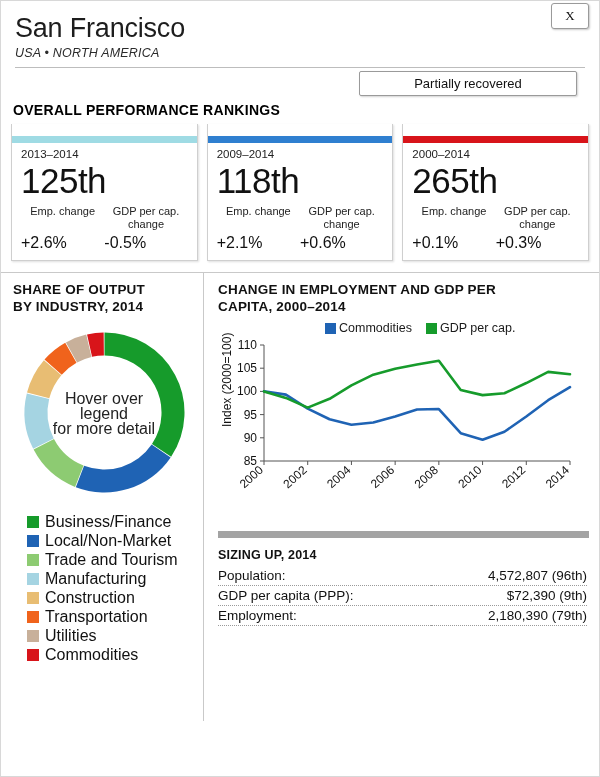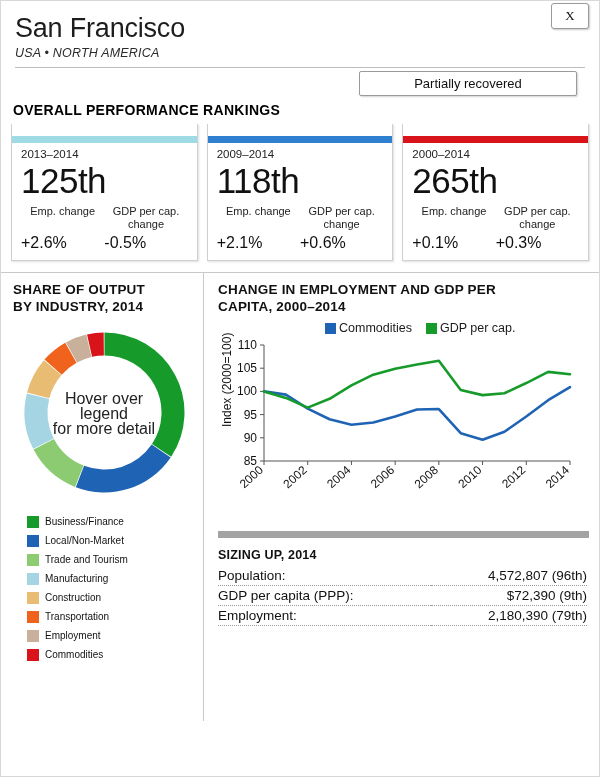--- a/index.html
+++ b/index.html
@@ -197,21 +197,21 @@
     align-items: center;
     height: 19px;
     cursor: pointer;
   }
   .legend-swatch {
     width: 12px; height: 12px;
     margin-right: 6px;
     flex: none;
   }
   .legend-label {
-    font-size: 10px;
+    font-size: 16px;
     color: #111;
   }
 
   
   .chart-box {
     position: relative;
     height: 210px;
     margin-top: 4px;
   }
   .chart-legend {
@@ -378,21 +378,21 @@
           <div class="legend-item">
             <span class="legend-swatch" style="background: rgb(232, 189, 115);"></span>
             <span class="legend-label">Construction</span>
           </div>
           <div class="legend-item">
             <span class="legend-swatch" style="background: rgb(240, 99, 28);"></span>
             <span class="legend-label">Transportation</span>
           </div>
           <div class="legend-item">
             <span class="legend-swatch" style="background: rgb(200, 176, 154);"></span>
-            <span class="legend-label">Employment</span>
+            <span class="legend-label">Utilities</span>
           </div>
           <div class="legend-item">
             <span class="legend-swatch" style="background: rgb(216, 20, 26);"></span>
             <span class="legend-label">Commodities</span>
           </div>
         </div>
     </div>
 
     <div class="right-col">
       <div class="panel-title">CHANGE IN EMPLOYMENT AND GDP PER</div>

